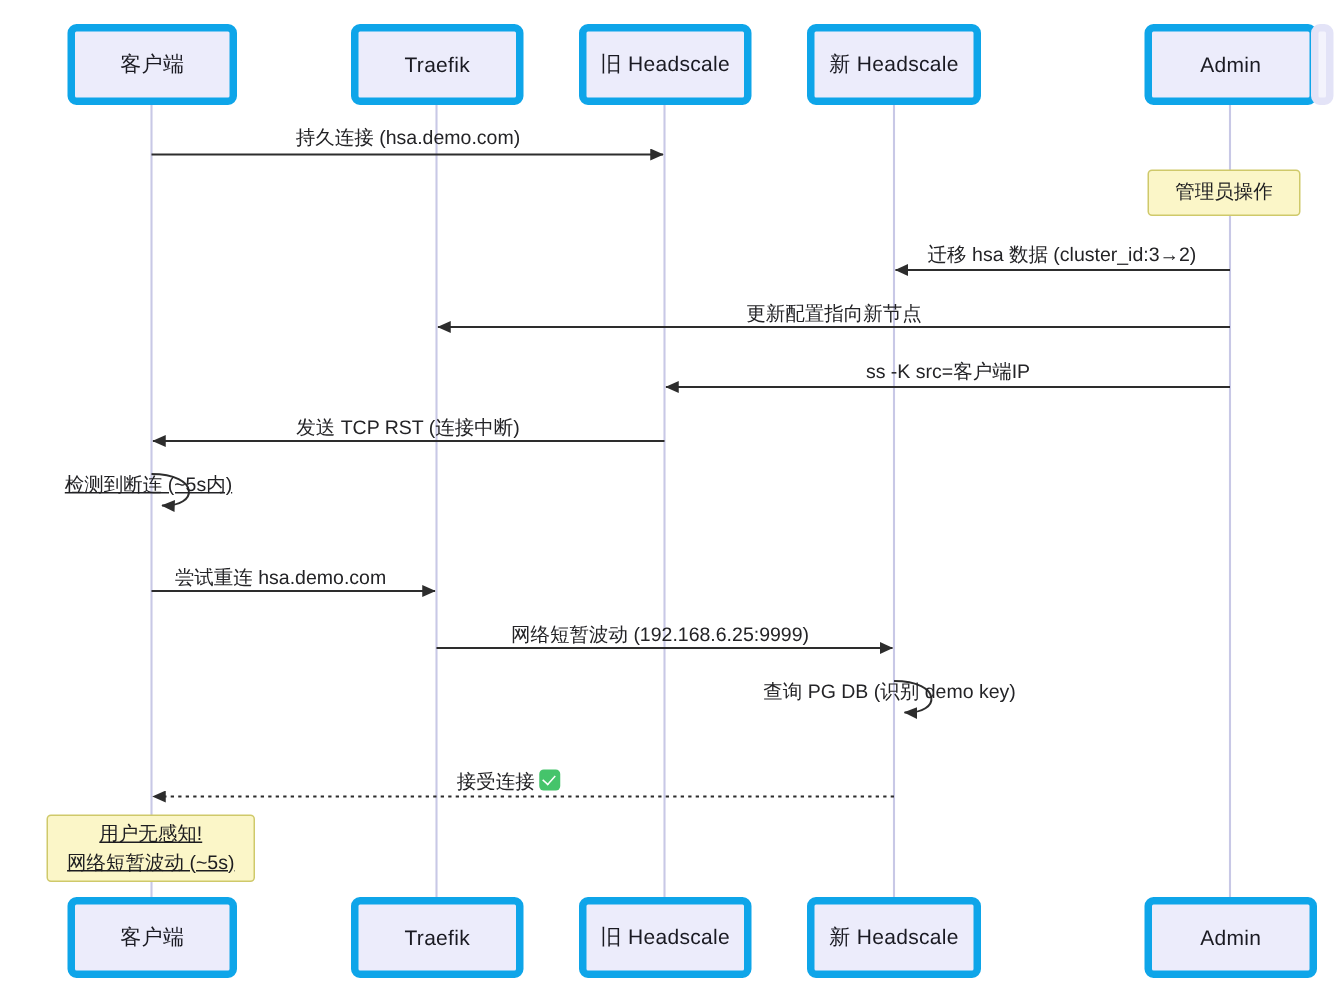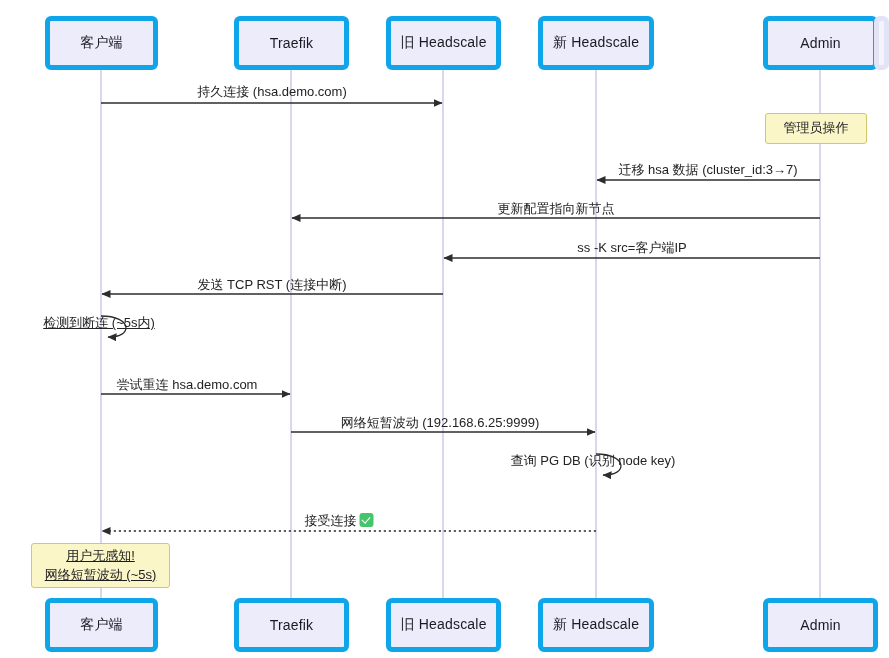--- a/index.html
+++ b/index.html
@@ -164,31 +164,31 @@
         </div>
         <div class="participant" style="left: 763px; top: 598px; width: 115px; height: 54px;">
           <span>Admin</span>
         </div>
       </div>
 
     <div class="participant ghost" id="cropped-participant" style="left: 874px; top: 16px; width: 15px; height: 54px;"></div>
 
     <div id="message-labels">
         <div class="msg-label" style="left: 272px; top: 72px; margin-top: 11px;"><span>持久连接 (hsa.demo.com)</span></div>
-        <div class="msg-label" style="left: 708px; top: 161px;"><span>迁移 hsa 数据 (cluster_id:3→7)</span></div>
+        <div class="msg-label" style="left: 708px; top: 161px;"><span>迁移 hsa 数据 (cluster_id:3→2)</span></div>
         <div class="msg-label" style="left: 556px; top: 200px; font-family: Liberation Serif, serif;"><span>更新配置指向新节点</span></div>
         <div class="msg-label" style="left: 632px; top: 239px;"><span>ss -K src=客户端IP</span></div>
         <div class="msg-label" style="left: 272px; top: 276px;"><span>发送 TCP RST (连接中断)</span></div>
         <div class="msg-label" style="left: 187px; top: 376px;"><span>尝试重连 hsa.demo.com</span></div>
         <div class="msg-label" style="left: 440px; top: 414px;"><span>网络短暂波动 (192.168.6.25:9999)</span></div>
         <div class="msg-label" style="left: 339px; top: 512px;"><span>接受连接</span><span class="check-badge"></span></div>
       </div>
     <div id="selfmsg-labels">
         <div class="msg-label" style="left: 99px; top: 314px; text-decoration: underline;">检测到断连 (~5s内)</div>
-        <div class="msg-label" style="left: 593px; top: 452px;">查询 PG DB (识别 node key)</div>
+        <div class="msg-label" style="left: 593px; top: 452px;">查询 PG DB (识别 demo key)</div>
       </div>
     <div id="notes">
         <div class="note" style="left: 765px; top: 113px; width: 102px; height: 31px;">
           <span>管理员操作</span>
         </div>
         <div class="note" style="left: 31px; top: 543px; width: 139px; height: 45px; text-decoration: underline;">
           <span>用户无感知!</span>
           <span>网络短暂波动 (~5s)</span>
         </div>
       </div>

